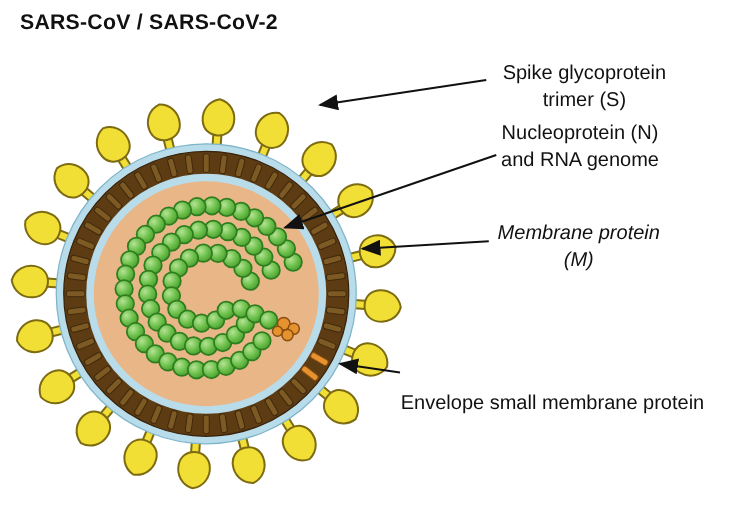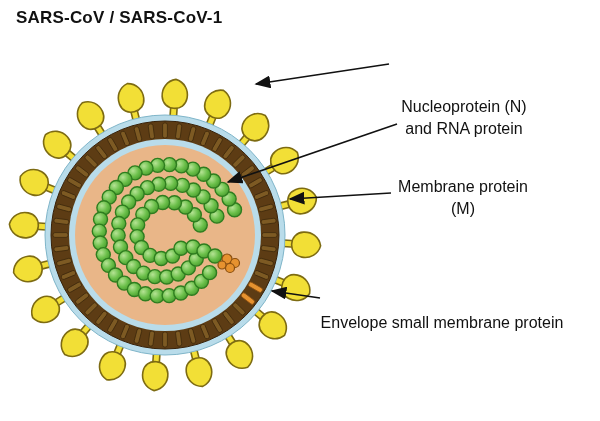--- a/index.html
+++ b/index.html
@@ -21,30 +21,30 @@
   .label{
     position:absolute;
     text-align:center;
     font-size:16px;
     line-height:22px;
     color:#111111;
   }
   .label span{display:block;}
   #spike-label{left:370px;top:48px;width:195px;}
   #nucleoprotein-label{left:368px;top:96px;width:192px;}
-  #membrane-label{left:373px;top:176px;width:180px;}
+  #membrane-label{left:373px;top:176px;width:180px;font-style:italic;}
   #envelope-label{left:292px;top:280px;width:300px;margin-top:32px;}
   svg{position:absolute;left:0;top:0;}
 </style>
 </head>
 <body>
 
 <div id="canvas">
 
-  <div class="title">SARS-CoV / SARS-CoV-1</div>
+  <div class="title">SARS-CoV / SARS-CoV-2</div>
 
   <svg width="600" height="421" viewBox="0 0 600 421">
     <defs>
       <radialGradient id="beadGrad" cx="35%" cy="35%" r="75%">
         <stop offset="0%" stop-color="#b5e394"></stop>
         <stop offset="55%" stop-color="#6abf49"></stop>
         <stop offset="100%" stop-color="#46982c"></stop>
       </radialGradient>
       <marker id="arrowhead" markerWidth="10" markerHeight="8" refX="9" refY="4" orient="auto">
         <path d="M0,0 L10,4 L0,8 Z" fill="#111111"></path>
@@ -364,24 +364,28 @@
       </g>
 
     <g stroke="#111111" stroke-width="1.6" fill="none">
       <path d="M389,64 L256,84" marker-end="url(#arrowhead)"></path>
       <path d="M397,124 L228,182" marker-end="url(#arrowhead)"></path>
       <path d="M391,193 L290,199" marker-end="url(#arrowhead)"></path>
       <path d="M320,298 L272,291" marker-end="url(#arrowhead)"></path>
     </g>
   </svg>
 
+  <div class="label" id="spike-label">
+    <span>Spike glycoprotein</span>
+    <span>trimer (S)</span>
+  </div>
 
   <div class="label" id="nucleoprotein-label">
     <span>Nucleoprotein (N)</span>
-    <span>and RNA protein</span>
+    <span>and RNA genome</span>
   </div>
 
   <div class="label" id="membrane-label">
     <span>Membrane protein</span>
     <span>(M)</span>
   </div>
 
   <div class="label" id="envelope-label">
     <span>Envelope small membrane protein</span>
   </div>

